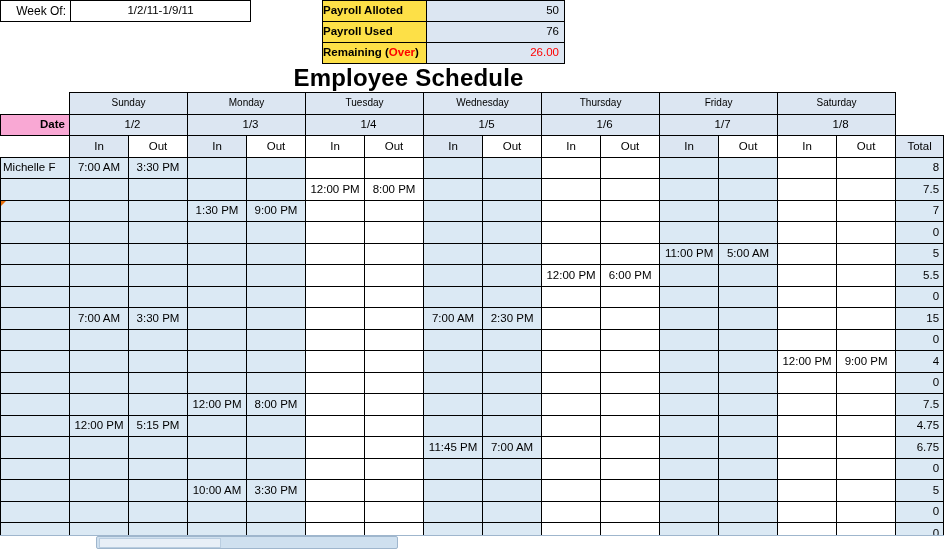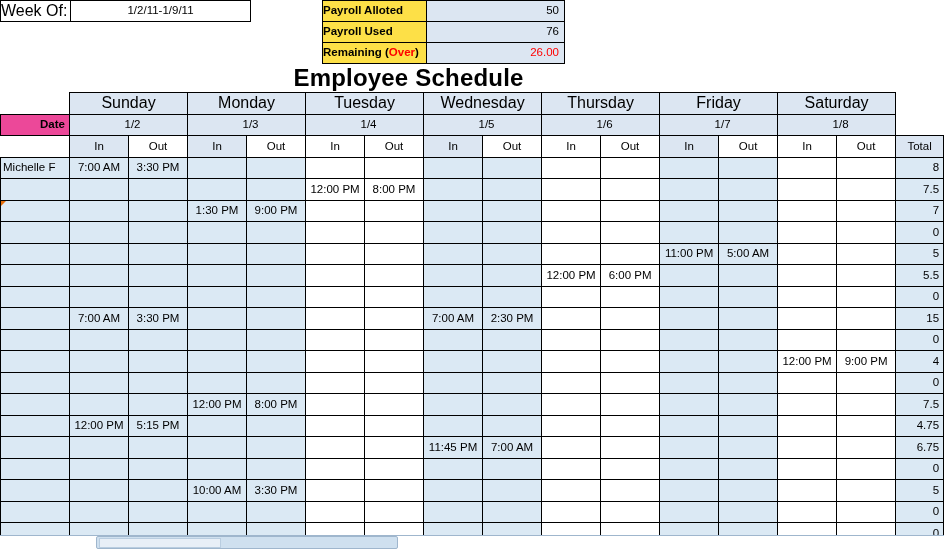--- a/index.html
+++ b/index.html
@@ -40,21 +40,21 @@
     width: 944px;
     height: 62px;
   }
   .top td {
     height: 20px;
   }
   .cell-border { border: 1px solid #000000; }
   .lbl-weekof {
     text-align: right;
     padding-right: 4px;
-    font-size: 16px;
+    font-size: 12px;
   }
   .weekof-val {
     text-align: center;
     background: #ffffff;
   }
   .payroll-lbl {
     text-align: left;
     padding-right: 5px;
     font-weight: bold;
     background: #fde047;
@@ -80,28 +80,28 @@
   .schedule {
     width: 944px;
   }
   .schedule td {
     border: 1px solid #000000;
     height: 20.5px;
   }
   .day-head {
     text-align: center;
     background: #dce6f2;
-    font-size: 16px;
+    font-size: 10px;
     height: 19px;
   }
   .date-lbl {
     text-align: right;
     padding-right: 4px;
     font-weight: bold;
-    background: #ec4899;
+    background: #f9a8d4;
   }
   .date-val {
     text-align: center;
     background: #dce6f2;
     padding-left: 8px;
   }
   .inout {
     text-align: center;
     background: #dce6f2;
     font-size: 11.5px;

